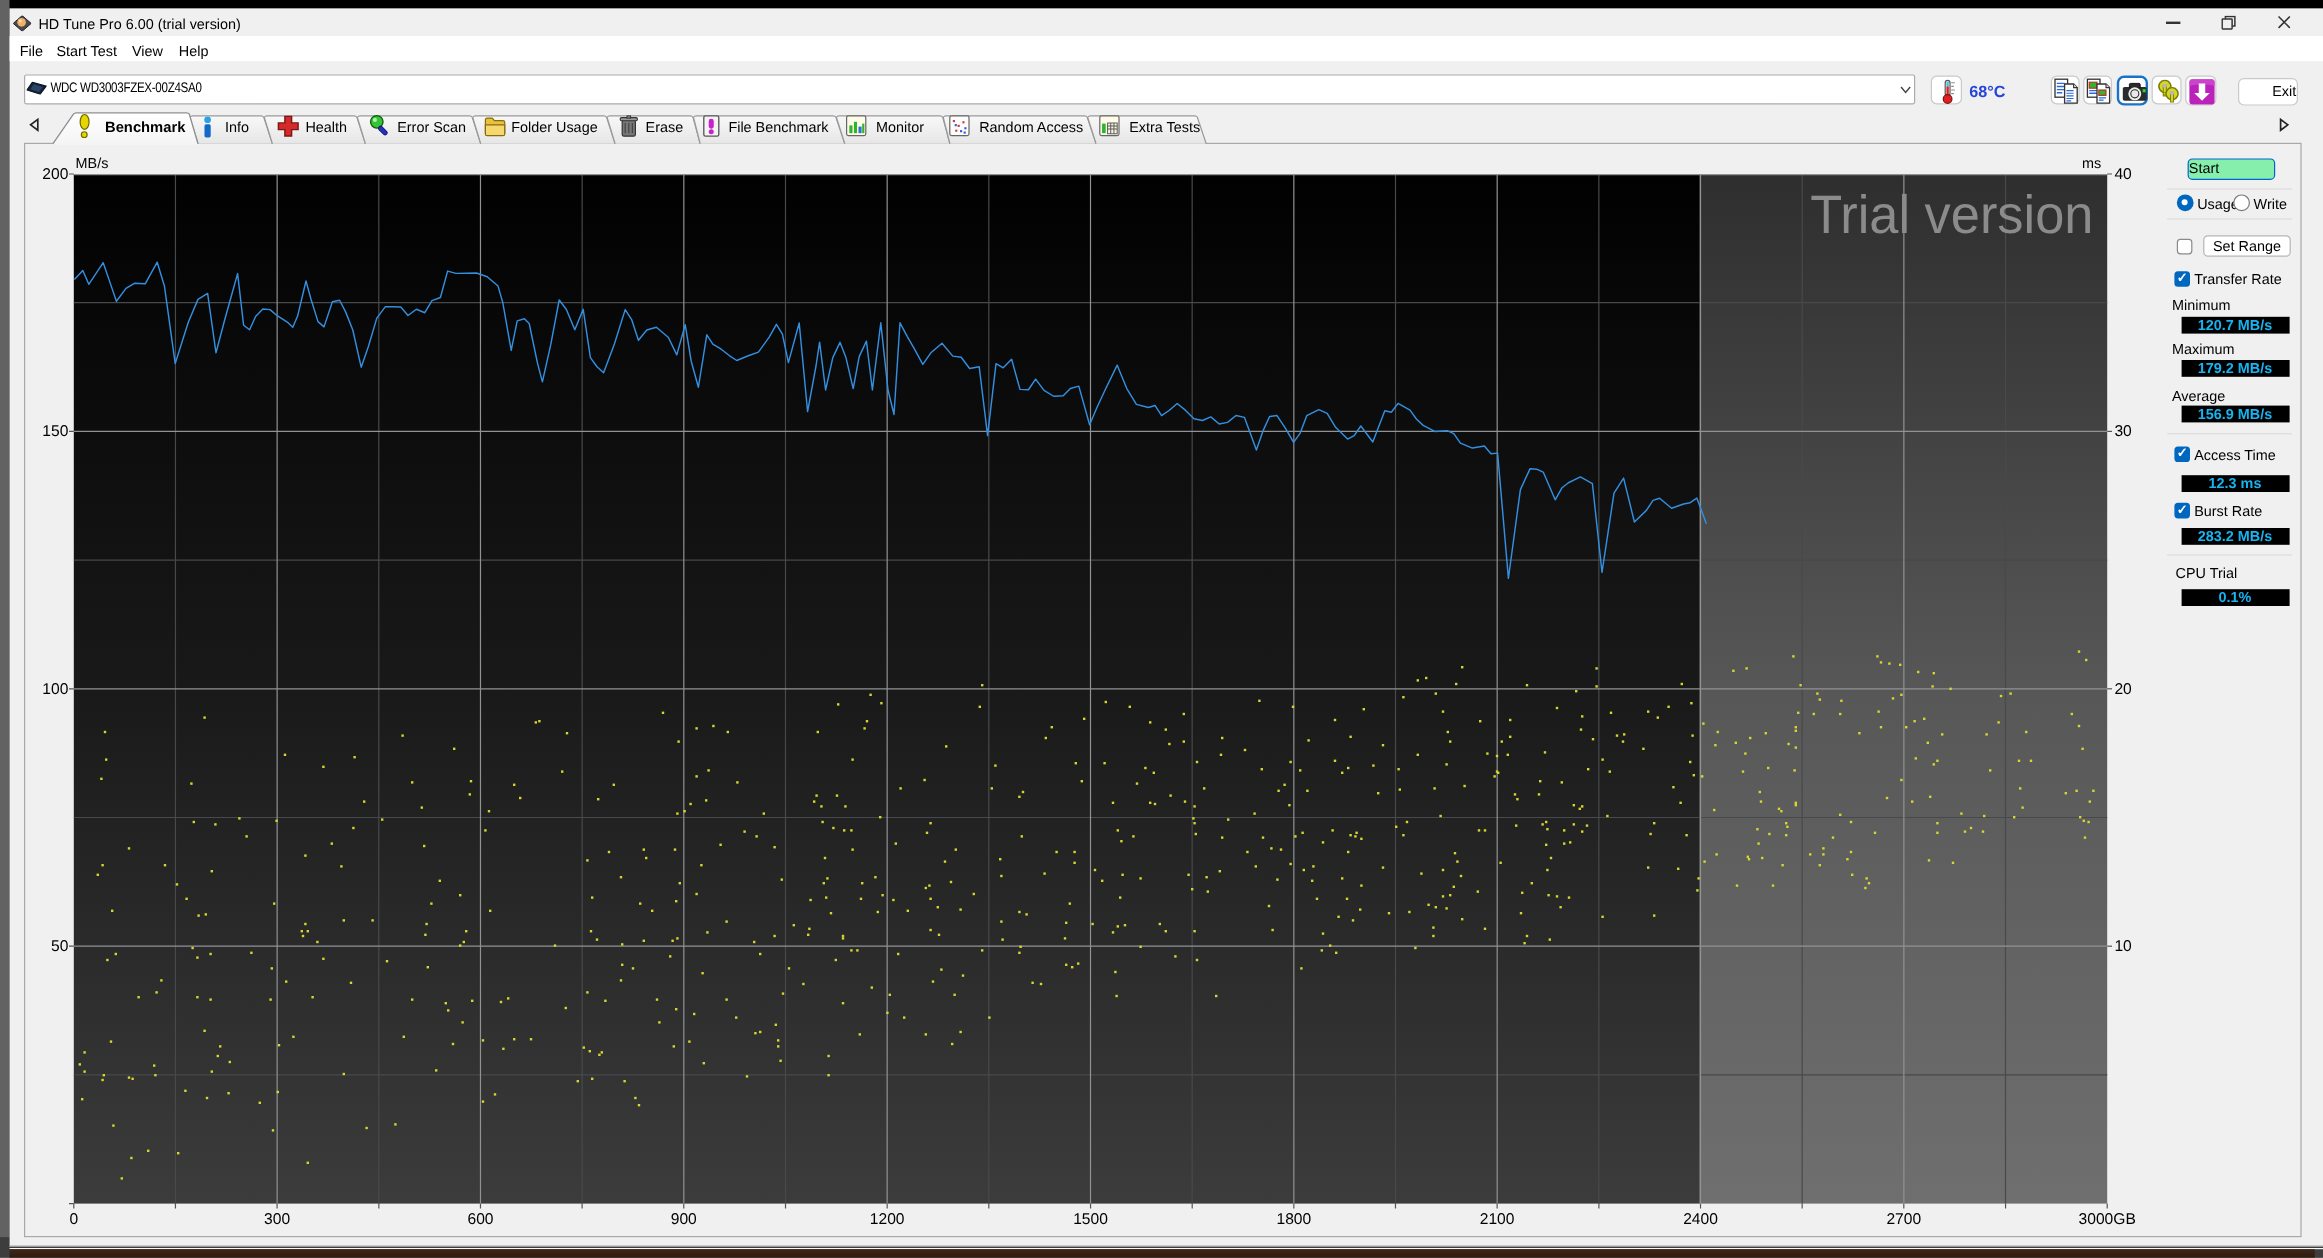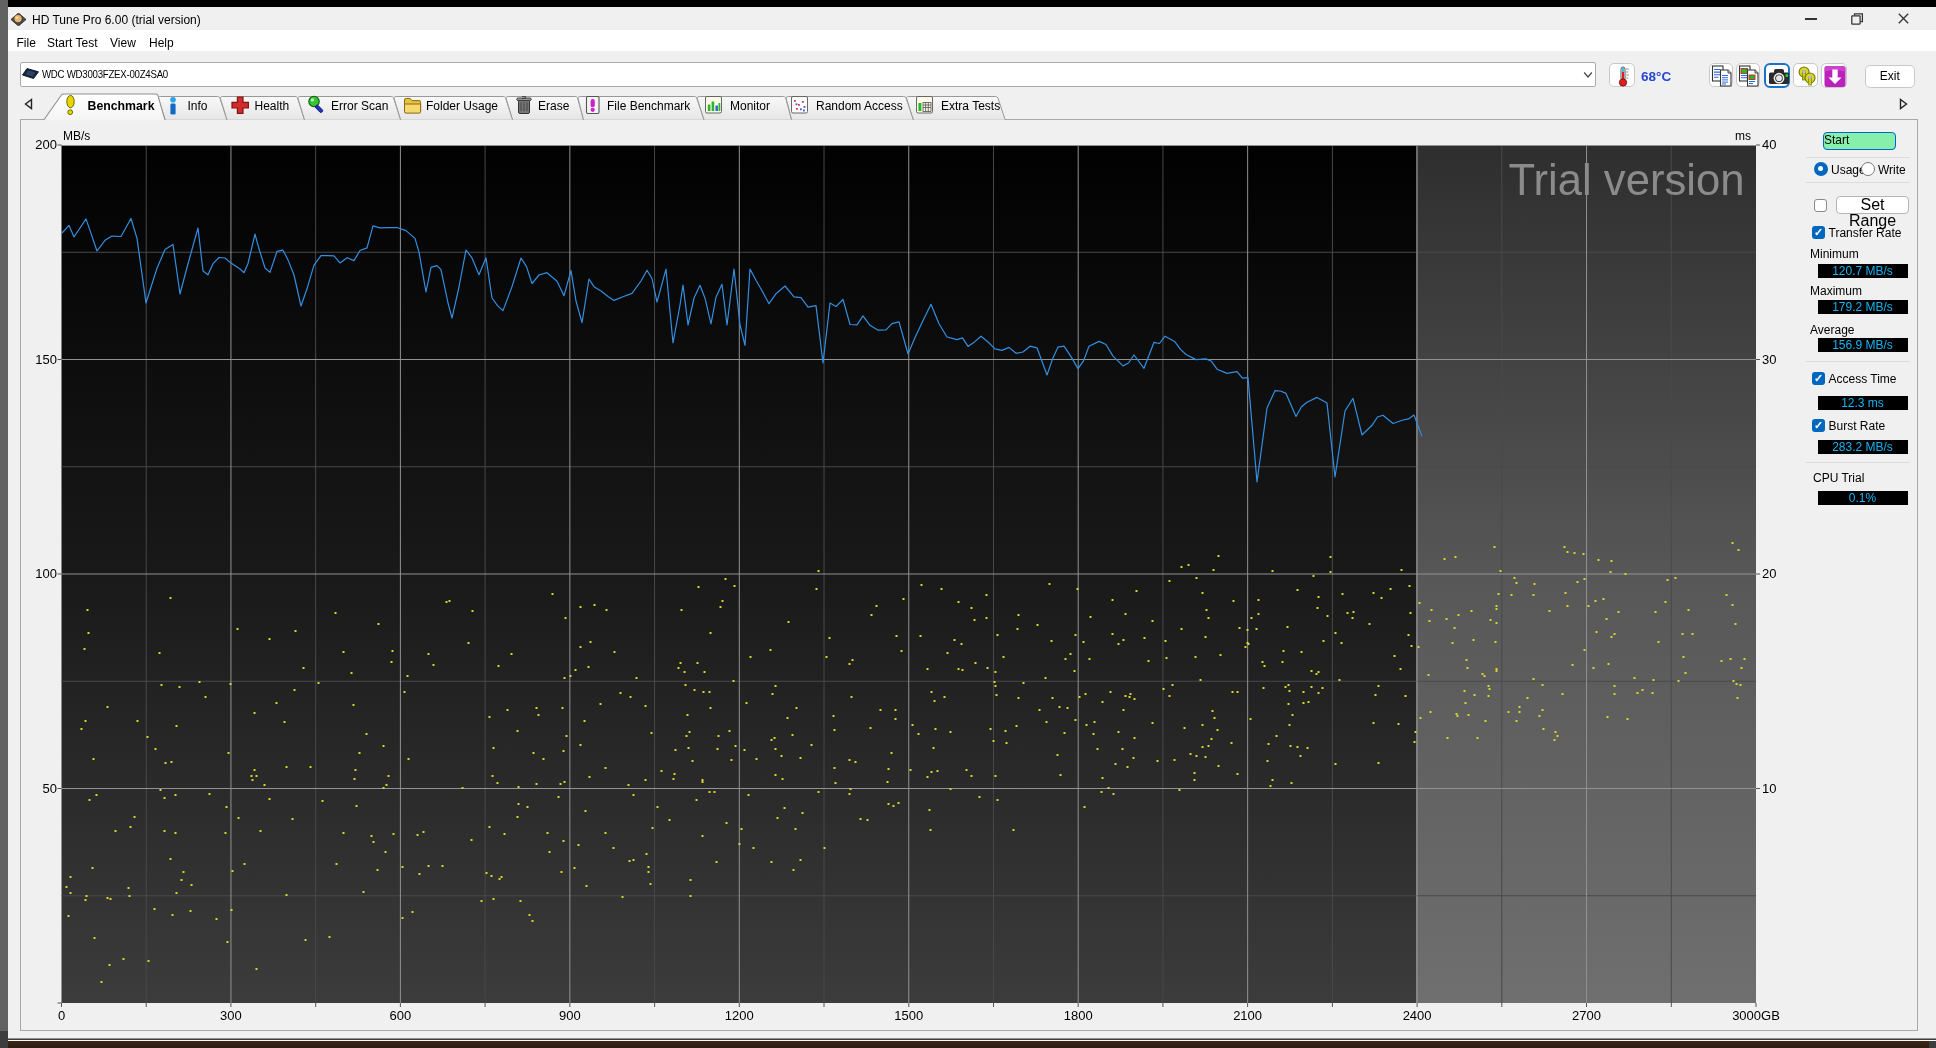--- a/index.html
+++ b/index.html
@@ -1,19 +1,19 @@
 <!DOCTYPE html>
 <html><head><meta charset="utf-8"><style>
 * { margin:0; padding:0; box-sizing:border-box; }
 html,body { width:1936px; height:1048px; overflow:hidden; background:#3d3d3d;
   font-family:"Liberation Sans",sans-serif; }
 .abs { position:absolute; }
 .lbl { position:absolute; font-size:12px; color:#000; white-space:nowrap; }
 .vbox { position:absolute; left:1817.5px; width:90px; height:14px; background:#000;
-  color:#17b4f2; font-size:12px; font-weight:normal; text-align:center; line-height:14px; }
+  color:#17b4f2; font-size:12px; font-weight:bold; text-align:center; line-height:14px; }
 .sep { position:absolute; left:1806px; width:104px; height:1px; background:#dcdcdc; }
 .btn { position:absolute; background:#fff; border:1px solid #c9c9c9; border-radius:5px; }
 .cb { position:absolute; width:13px; height:13px; border-radius:3px; }
 .cbon { background:#0067c0; color:#fff; font-size:11px; line-height:13px; text-align:center; font-weight:bold; }
 .cboff { background:#fff; border:1.3px solid #8a8a8a; }
 </style></head>
 <body>
 <div class="abs" style="left:0;top:0;width:8px;height:1031px;background:#626262"></div>
 <div class="abs" style="left:8px;top:0;width:1928px;height:7px;background:#000"></div>
 <div class="abs" style="left:8px;top:7px;width:1928px;height:1031.5px;background:#f0f0f0"></div>
@@ -102,21 +102,21 @@
         </g>
 </g>
 <circle cx="10" cy="7.5" r="1.8" fill="#b5b5c8"></circle>
 <circle cx="16" cy="13.5" r="1.8" fill="#b5b5c8"></circle>
 </svg></div>
 <div class="btn" style="left:1821px;top:63px;width:26px;height:24.5px;padding:0"><svg width="26" height="25" viewBox="0 0 26 25">
 <rect x="2.5" y="2" width="21" height="21" rx="2.5" fill="#bb22bb"></rect>
 <path d="M2.5 4.5 q0 -2.5 2.5 -2.5 h16 q2.5 0 2.5 2.5 v3 q-10 -2.5 -21 0 z" fill="#cf4ccf" opacity="0.8"></path>
 <path d="M13 20 L6.5 13.5 h3.8 V5.5 h5.4 v8 h3.8 Z" fill="#fff"></path>
 </svg></div>
-<div class="btn" style="left:1865px;top:64.5px;width:49.5px;height:23px;font-size:12px;text-align:center;line-height:21px">Exit</div>
+<div class="btn" style="left:1865px;top:64.5px;width:49.5px;height:23px;font-size:12px;text-align:right;line-height:21px">Exit</div>
 
 <div class="abs" style="left:20px;top:118.8px;width:1898px;height:912.7px;border:1px solid #a8a8a8"></div>
 <svg class="abs" style="left:20px;top:92px" width="1900" height="30">
 <defs>
       <linearGradient id="tg" x1="0" y1="0" x2="0" y2="1">
 <stop offset="0" stop-color="#f8f8f8"></stop>
         <stop offset="1" stop-color="#e6e6e6"></stop>
       </linearGradient>
 <linearGradient id="ta" x1="0" y1="0" x2="0" y2="1">
 <stop offset="0" stop-color="#ffffff"></stop>
@@ -979,21 +979,21 @@
 
 <div class="abs" style="left:1823px;top:132px;width:73px;height:18px;background:#86efac;border:1.5px solid #0066cc;border-radius:4px;font-size:12px;text-align:left;line-height:15px">Start</div>
 <div class="sep" style="top:156.5px"></div>
 <div class="abs" style="left:1813.5px;top:161.5px;width:14px;height:14px;border-radius:50%;background:#0067c0"></div>
 <div class="abs" style="left:1818px;top:166px;width:5px;height:5px;border-radius:50%;background:#fff"></div>
 <div class="lbl" style="left:1831px;top:162.5px">Usage</div>
 <div class="abs" style="left:1861px;top:161.5px;width:14px;height:14px;border-radius:50%;background:#fff;border:1.3px solid #7a7a7a"></div>
 <div class="lbl" style="left:1878px;top:162.5px">Write</div>
 <div class="sep" style="top:181.5px"></div>
 <div class="cb cboff" style="left:1813.5px;top:198.5px"></div>
-<div class="abs" style="left:1836px;top:196px;width:73px;height:18px;background:#fff;border:1px solid #b5b5b5;border-radius:4px;font-size:16px;text-align:center;line-height:16px">Set Range</div>
+<div class="abs" style="left:1836px;top:196px;width:73px;height:18px;background:#fff;border:1px solid #b5b5b5;border-radius:4px;font-size:12px;text-align:center;line-height:16px">Set Range</div>
 <div class="cb cbon" style="left:1812px;top:225.5px">✓</div>
 <div class="lbl" style="left:1828.5px;top:225.5px">Transfer Rate</div>
 <div class="lbl" style="left:1810px;top:246.5px">Minimum</div>
 <div class="vbox" style="top:263.5px">120.7 MB/s</div>
 <div class="lbl" style="left:1810px;top:283.5px">Maximum</div>
 <div class="vbox" style="top:300px">179.2 MB/s</div>
 <div class="lbl" style="left:1810px;top:322.5px">Average</div>
 <div class="vbox" style="top:337.5px">156.9 MB/s</div>
 <div class="sep" style="top:361px"></div>
 <div class="cb cbon" style="left:1812px;top:372px">✓</div>

